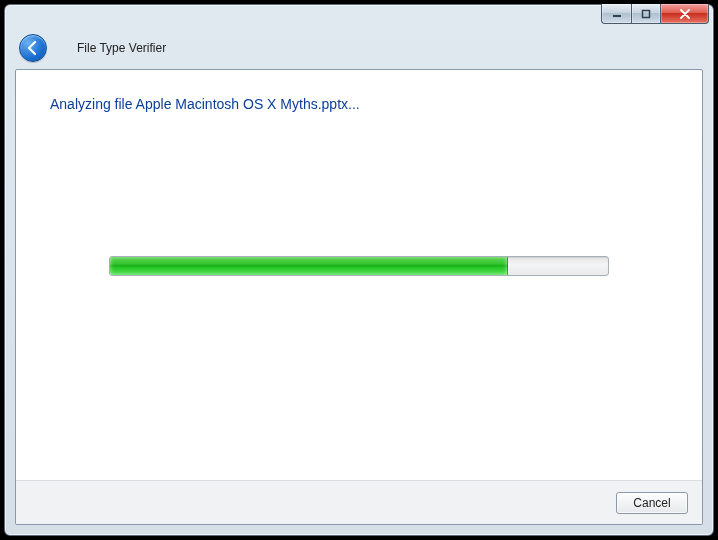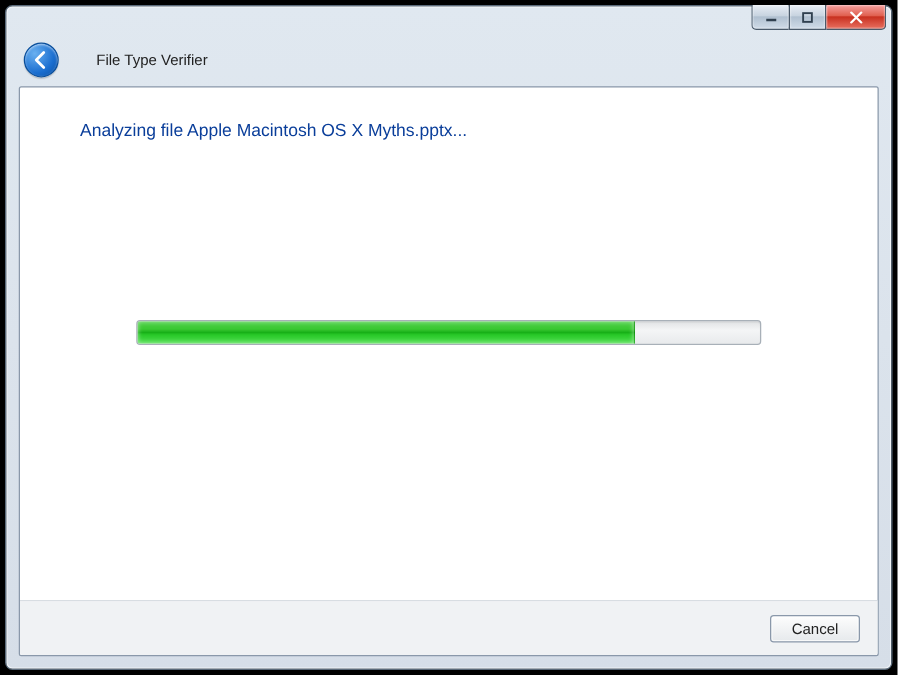--- a/index.html
+++ b/index.html
@@ -64,21 +64,21 @@
     margin: 0 10px 10px 10px;
     background: #fff;
     border: 1px solid #8a98aa;
     border-radius: 2px;
     display: flex; flex-direction: column;
     position: relative;
   }
   .status {
     color: #0a3e9a;
     font-size: 14px;
-    padding: 26px 0 0 48px;
+    padding: 26px 0 0 34px;
   }
   .progress-wrap {
     flex: 1;
     display: flex; align-items: center; justify-content: center;
   }
   .progress {
     width: 500px; height: 20px;
     border: 1px solid #a8b0b8;
     border-radius: 3px;
     background: linear-gradient(to bottom, #e0e2e4, #f4f5f6 40%, #e8eaec);

